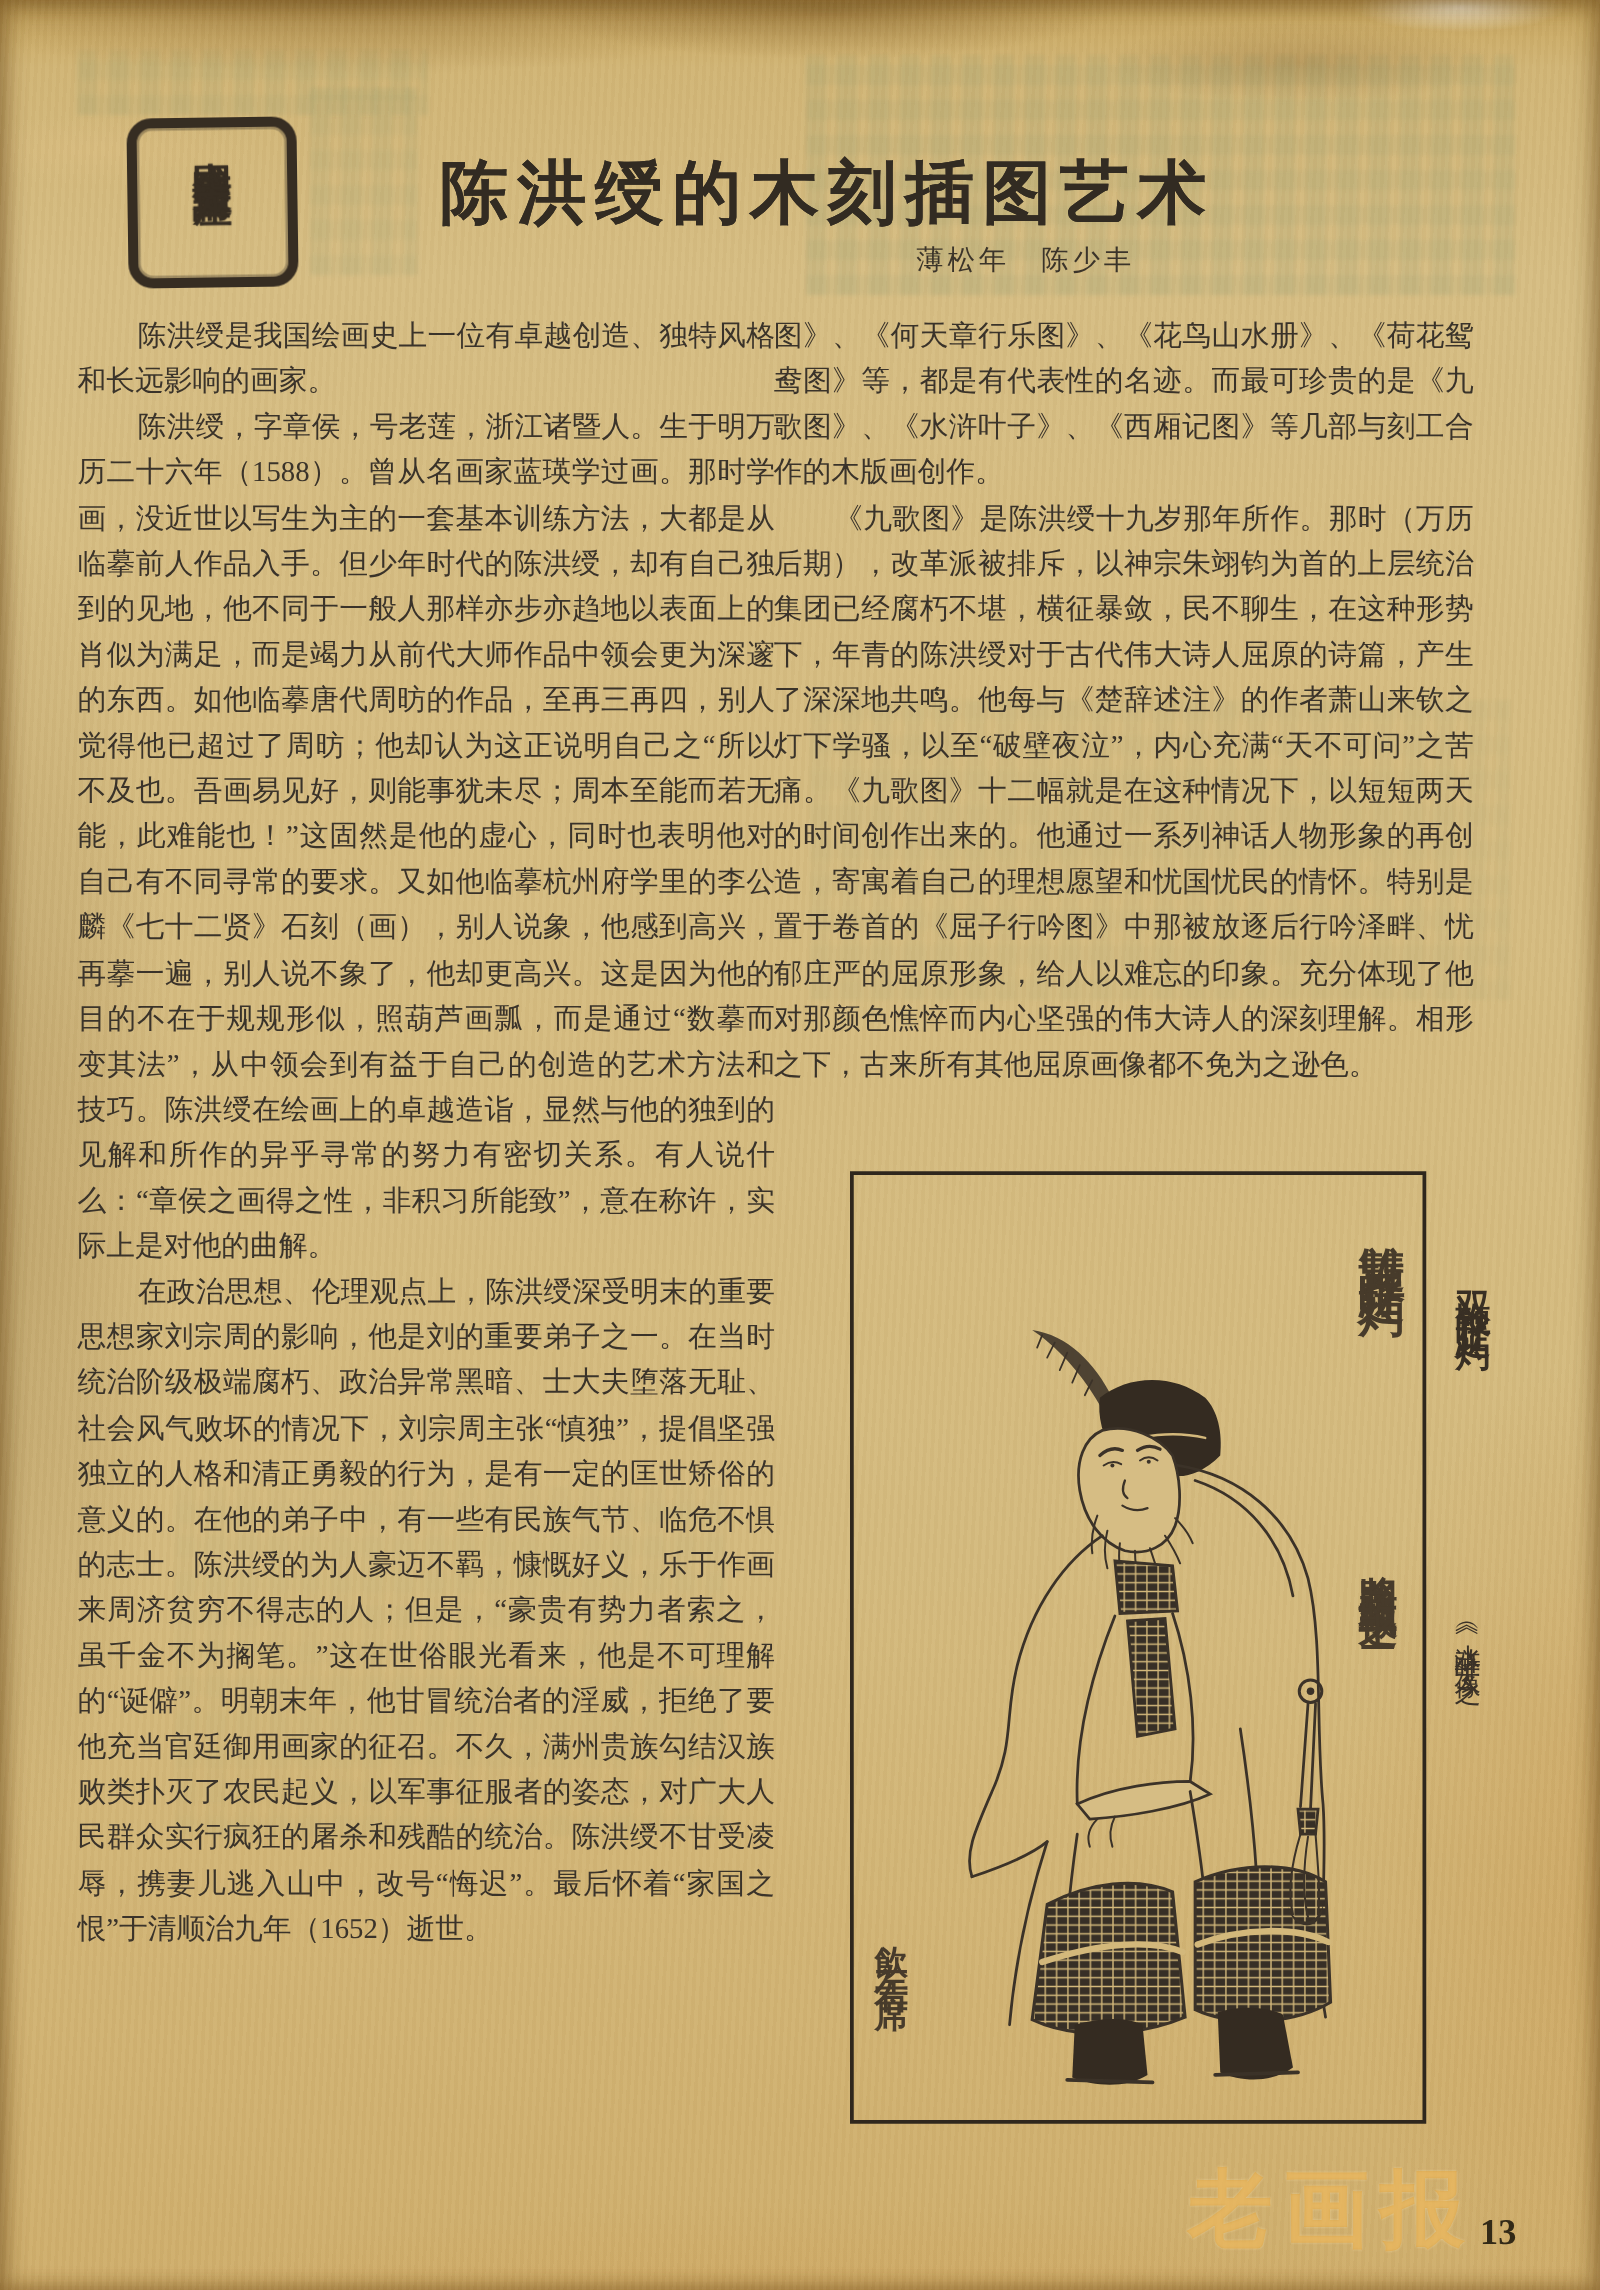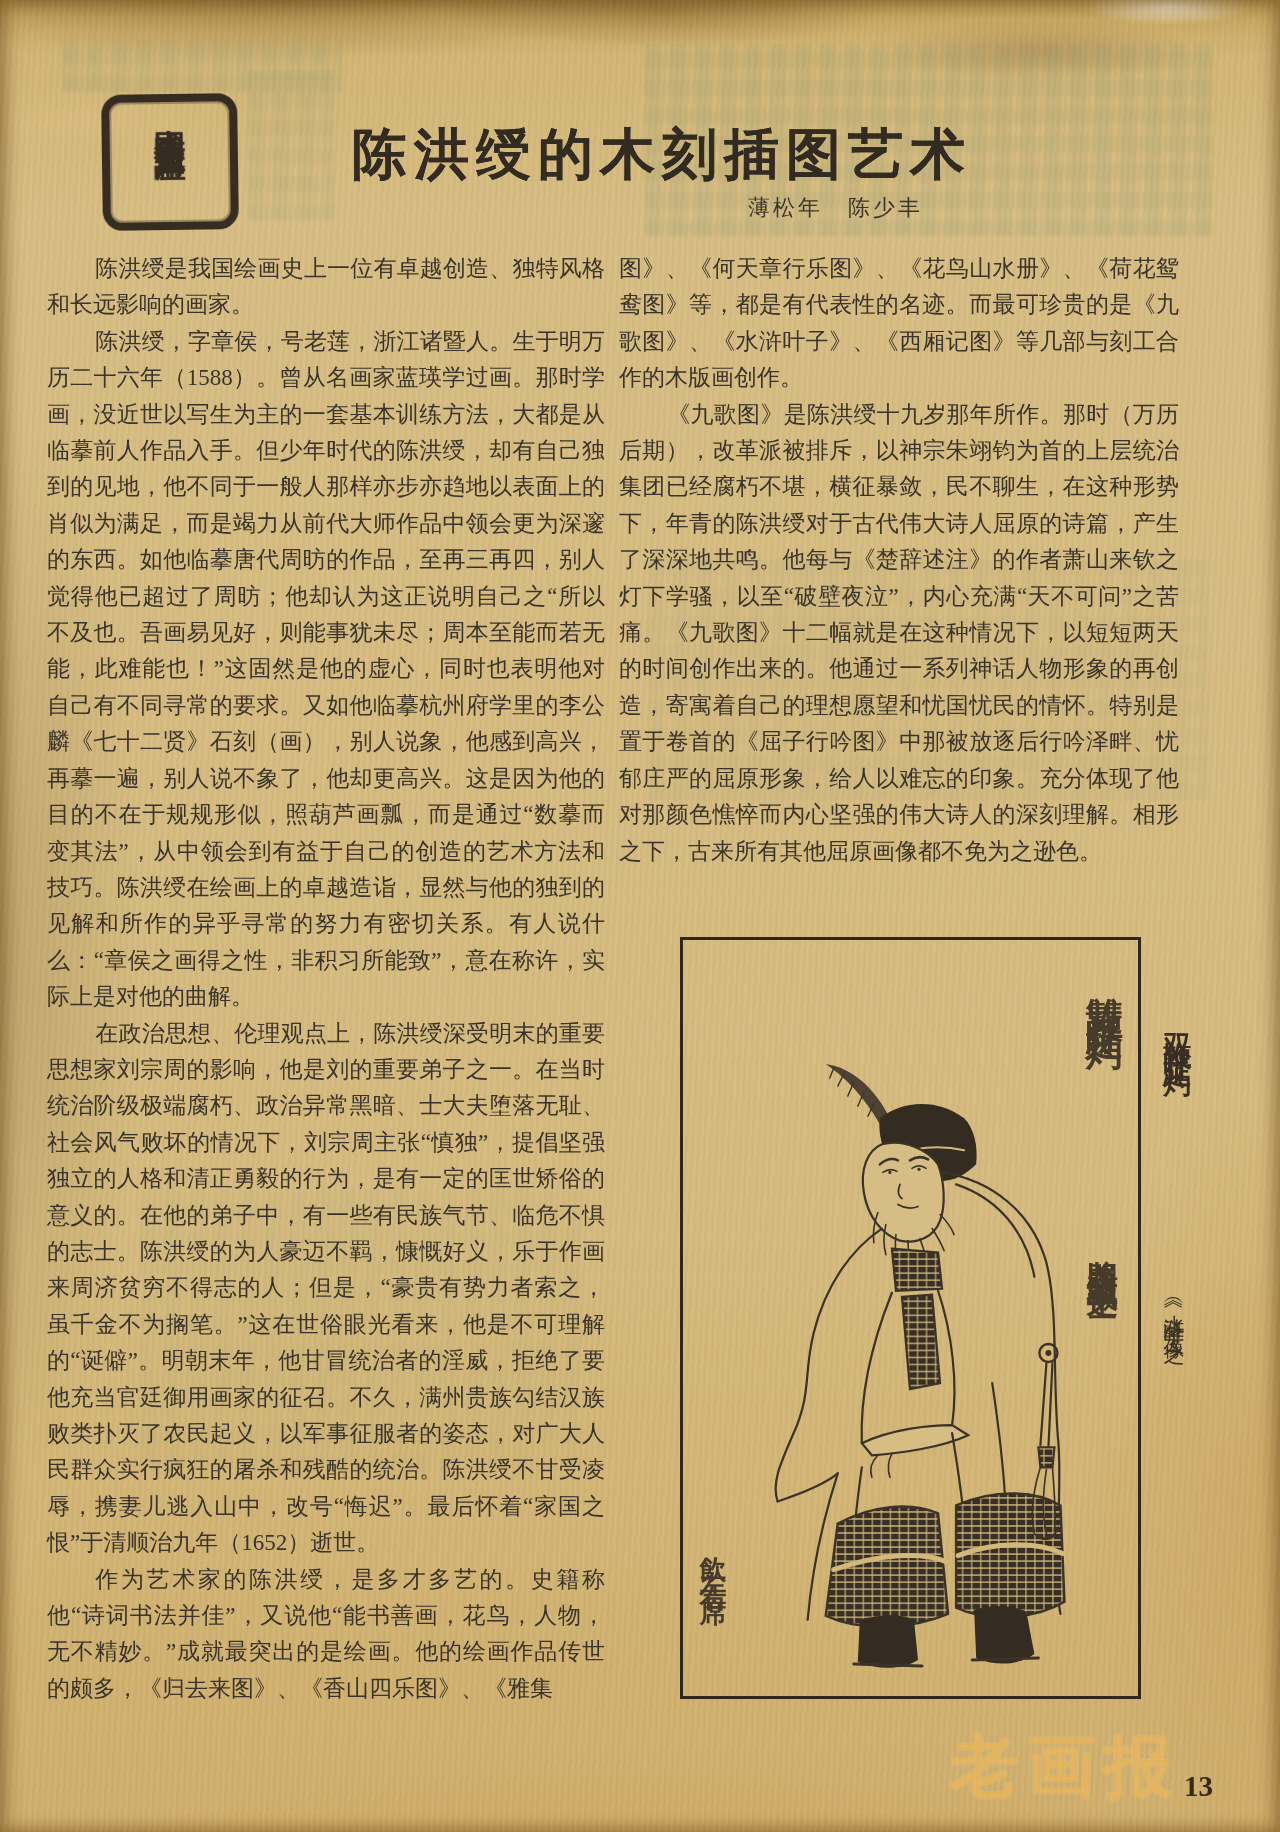--- a/index.html
+++ b/index.html
@@ -47,27 +47,27 @@
     font-size:31px;line-height:39px;letter-spacing:3px;font-weight:bold;
     color:#362d22;height:114px;text-shadow:0 0 1px #362d22;
   }
 
   .title{
     position:absolute;left:352px;top:118px;width:660px;
     font-size:55px;font-weight:bold;letter-spacing:7px;color:#322b22;
     white-space:nowrap;text-shadow:0 0 .5px #322b22;
   }
   .authors{
-    position:absolute;left:733px;top:193px;font-size:22px;letter-spacing:3px;color:#3b342a;margin-left:15px;
+    position:absolute;left:733px;top:193px;font-size:22px;letter-spacing:3px;color:#3b342a;
   }
 
   .col{position:absolute;top:251px;font-size:23px;line-height:36.4px;
     text-align:justify;color:#3a332a;}
   .col p{margin:0;padding:0;}
-  .col-left{left:47px;width:558px;}
+  .col-left{left:62px;width:558px;}
   .col-right{left:619px;width:560px;}
   .indent{text-indent:2.1em;}
 
   .figure-frame{
     position:absolute;left:680px;top:937px;width:455px;height:756px;
     border:3px solid #2f271d;box-sizing:content-box;
   }
   .woodcut{position:absolute;left:58px;top:112px;width:352px;height:632px;}
   .insc{position:absolute;writing-mode:vertical-rl;text-orientation:upright;
     color:#473b2b;font-weight:bold;filter:blur(.35px);}
@@ -115,21 +115,20 @@
     <div class="seal-text">中國美術史講座</div>
   </div>
 
   <h1 class="title" style="margin:0;">陈洪绶的木刻插图艺术</h1>
   <div class="authors">薄松年　陈少丰</div>
 
   <div class="col col-left">
     <p class="indent">陈洪绶是我国绘画史上一位有卓越创造、独特风格和长远影响的画家。</p>
     <p class="indent">陈洪绶，字章侯，号老莲，浙江诸暨人。生于明万历二十六年（1588）。曾从名画家蓝瑛学过画。那时学画，没近世以写生为主的一套基本训练方法，大都是从临摹前人作品入手。但少年时代的陈洪绶，却有自己独到的见地，他不同于一般人那样亦步亦趋地以表面上的肖似为满足，而是竭力从前代大师作品中领会更为深邃的东西。如他临摹唐代周昉的作品，至再三再四，别人觉得他已超过了周昉；他却认为这正说明自己之“所以不及也。吾画易见好，则能事犹未尽；周本至能而若无能，此难能也！”这固然是他的虚心，同时也表明他对自己有不同寻常的要求。又如他临摹杭州府学里的李公麟《七十二贤》石刻（画），别人说象，他感到高兴，再摹一遍，别人说不象了，他却更高兴。这是因为他的目的不在于规规形似，照葫芦画瓢，而是通过“数摹而变其法”，从中领会到有益于自己的创造的艺术方法和技巧。陈洪绶在绘画上的卓越造诣，显然与他的独到的见解和所作的异乎寻常的努力有密切关系。有人说什么：“章侯之画得之性，非积习所能致”，意在称许，实际上是对他的曲解。</p>
     <p class="indent">在政治思想、伦理观点上，陈洪绶深受明末的重要思想家刘宗周的影响，他是刘的重要弟子之一。在当时统治阶级极端腐朽、政治异常黑暗、士大夫堕落无耻、社会风气败坏的情况下，刘宗周主张“慎独”，提倡坚强独立的人格和清正勇毅的行为，是有一定的匡世矫俗的意义的。在他的弟子中，有一些有民族气节、临危不惧的志士。陈洪绶的为人豪迈不羁，慷慨好义，乐于作画来周济贫穷不得志的人；但是，“豪贵有势力者索之，虽千金不为搁笔。”这在世俗眼光看来，他是不可理解的“诞僻”。明朝末年，他甘冒统治者的淫威，拒绝了要他充当官廷御用画家的征召。不久，满州贵族勾结汉族败类扑灭了农民起义，以军事征服者的姿态，对广大人民群众实行疯狂的屠杀和残酷的统治。陈洪绶不甘受凌辱，携妻儿逃入山中，改号“悔迟”。最后怀着“家国之恨”于清顺治九年（1652）逝世。</p>
-    <p class="indent">作为艺术家的陈洪绶，是多才多艺的。史籍称他“诗词书法并佳”，又说他“能书善画，花鸟，人物，无不精妙。”成就最突出的是绘画。他的绘画作品传世的颇多，《归去来图》、《香山四乐图》、《雅集</p>
   </div>
 
   <div class="col col-right">
     <p>图》、《何天章行乐图》、《花鸟山水册》、《荷花鸳鸯图》等，都是有代表性的名迹。而最可珍贵的是《九歌图》、《水浒叶子》、《西厢记图》等几部与刻工合作的木版画创作。</p>
     <p class="indent">《九歌图》是陈洪绶十九岁那年所作。那时（万历后期），改革派被排斥，以神宗朱翊钧为首的上层统治集团已经腐朽不堪，横征暴敛，民不聊生，在这种形势下，年青的陈洪绶对于古代伟大诗人屈原的诗篇，产生了深深地共鸣。他每与《楚辞述注》的作者萧山来钦之灯下学骚，以至“破壁夜泣”，内心充满“天不可问”之苦痛。《九歌图》十二幅就是在这种情况下，以短短两天的时间创作出来的。他通过一系列神话人物形象的再创造，寄寓着自己的理想愿望和忧国忧民的情怀。特别是置于卷首的《屈子行吟图》中那被放逐后行吟泽畔、忧郁庄严的屈原形象，给人以难忘的印象。充分体现了他对那颜色憔悴而内心坚强的伟大诗人的深刻理解。相形之下，古来所有其他屈原画像都不免为之逊色。</p>
   </div>
 
   <div class="figure-frame">
     <svg class="woodcut" viewBox="0 0 350 630" xmlns="http://www.w3.org/2000/svg">
       <defs>

